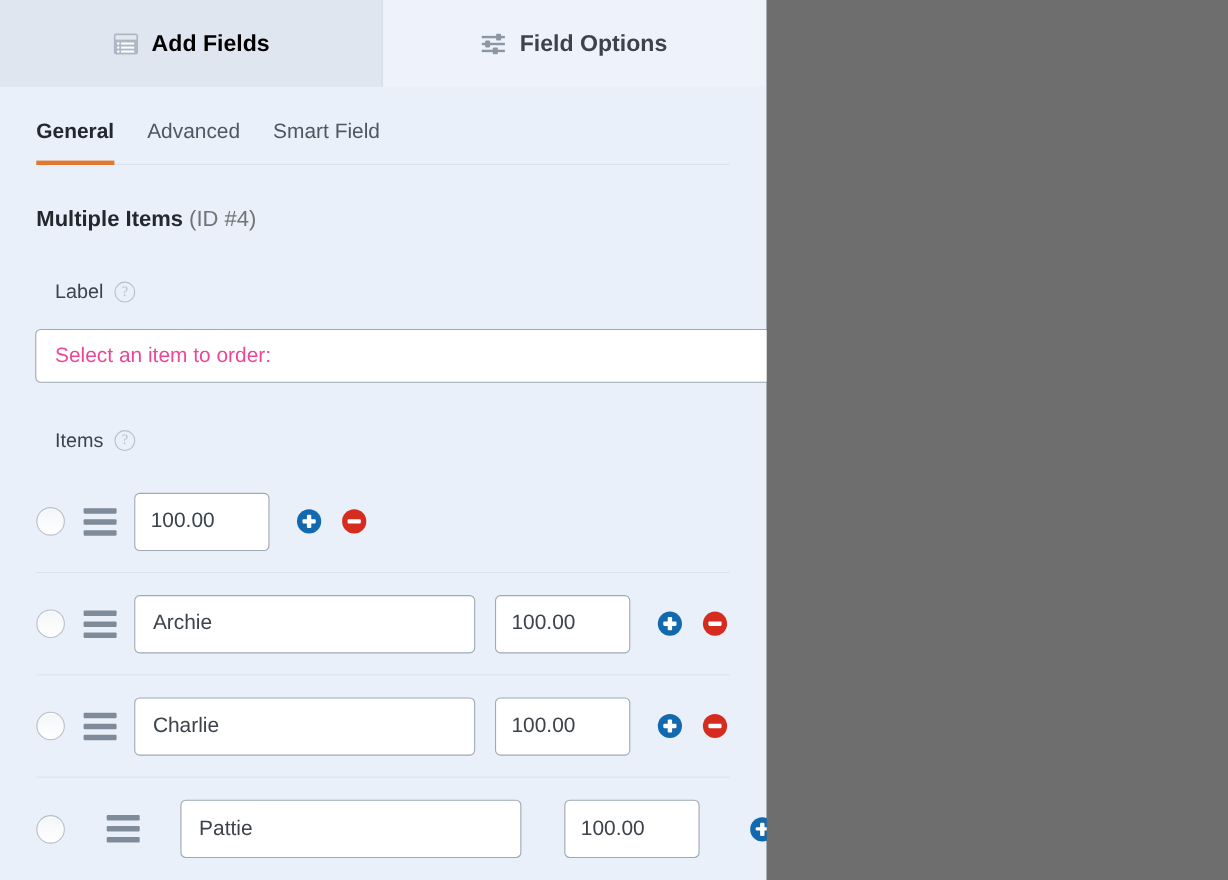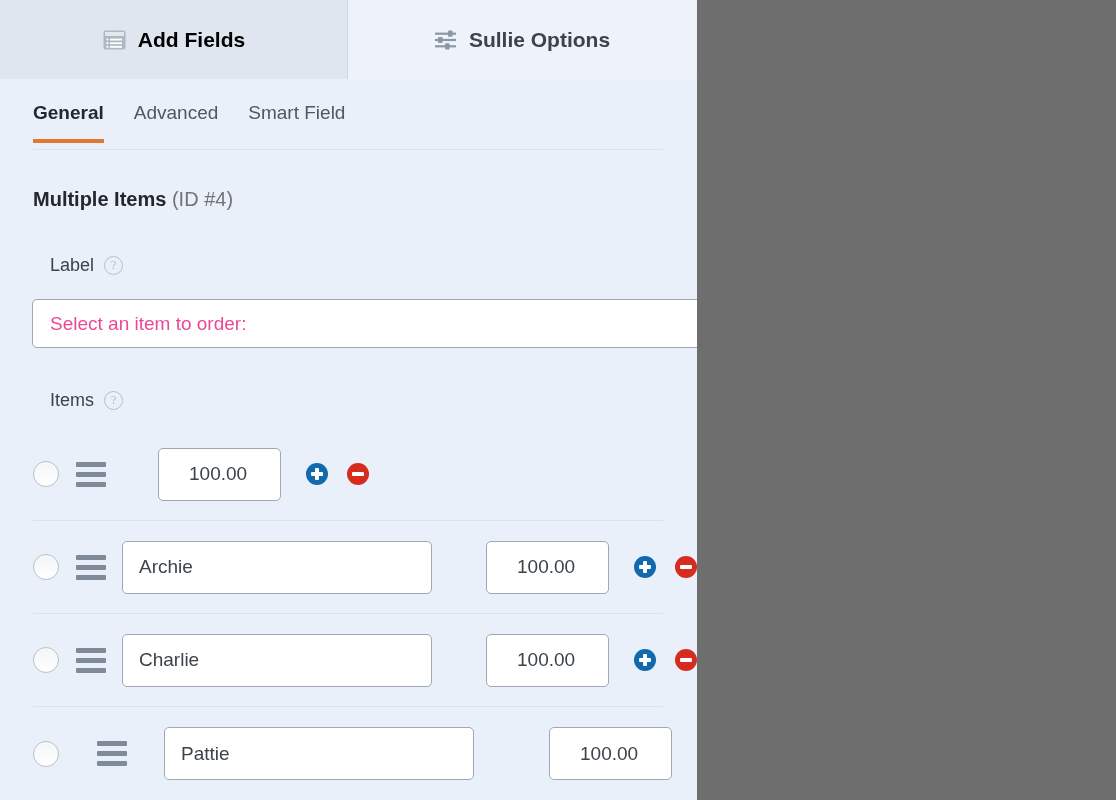--- a/index.html
+++ b/index.html
@@ -53,21 +53,21 @@
     width: 1px;
     background: #cdd7e3;
   }
   .tab-icon { display: inline-flex; align-items: center; }
 
   
   #sub-tabs {
     position: absolute; left: 33px; top: 94px;
     width: 630px; height: 56px;
     display: flex;
-    align-items: center;
+    align-items: flex-end;
     gap: 30px;
     border-bottom: 1px solid #d9e2ee;
   }
   .sub-tab {
     font-size: 19px;
     color: #50575e;
     padding-bottom: 18px;
     cursor: pointer;
     position: relative;
     white-space: nowrap;
@@ -193,25 +193,24 @@
     margin-right: 18px;
   }
   .item-price {
     flex: 0 0 auto;
     width: 123px; height: 53px;
     background: #fff;
     border: 1px solid #9fa8b3;
     border-radius: 5px;
     font-size: 19px;
     color: #3c434a;
-    padding: 0 30px;
+    padding: 0 14px;
     font-family: "Liberation Sans", sans-serif;
     outline: none;
     margin-right: 25px;
-    margin-left: 36px;
   }
   .circle-btn {
     flex: 0 0 auto;
     width: 22px; height: 22px;
     border-radius: 50%;
     display: flex;
     align-items: center;
     justify-content: center;
     cursor: pointer;
     position: relative;
@@ -266,21 +265,21 @@
       <span class="tab-icon">
         <svg width="23" height="20" viewBox="0 0 23 20">
           <rect x="1" y="2.6" width="21" height="2.2" fill="#8d97a3"></rect>
           <rect x="1" y="8.9" width="21" height="2.2" fill="#8d97a3"></rect>
           <rect x="1" y="15.2" width="21" height="2.2" fill="#8d97a3"></rect>
           <rect x="14" y="0.6" width="4.6" height="6.2" rx="1" fill="#8d97a3"></rect>
           <rect x="4" y="6.9" width="4.6" height="6.2" rx="1" fill="#8d97a3"></rect>
           <rect x="11" y="13.2" width="4.6" height="6.2" rx="1" fill="#8d97a3"></rect>
         </svg>
       </span>
-      <span>Sullie Options</span>
+      <span>Field Options</span>
     </div>
 
   </div>
 
   <div id="sub-tabs">
     <div class="sub-tab active">
       <span>General</span>
     </div>
     <div class="sub-tab">
       <span>Advanced</span>

